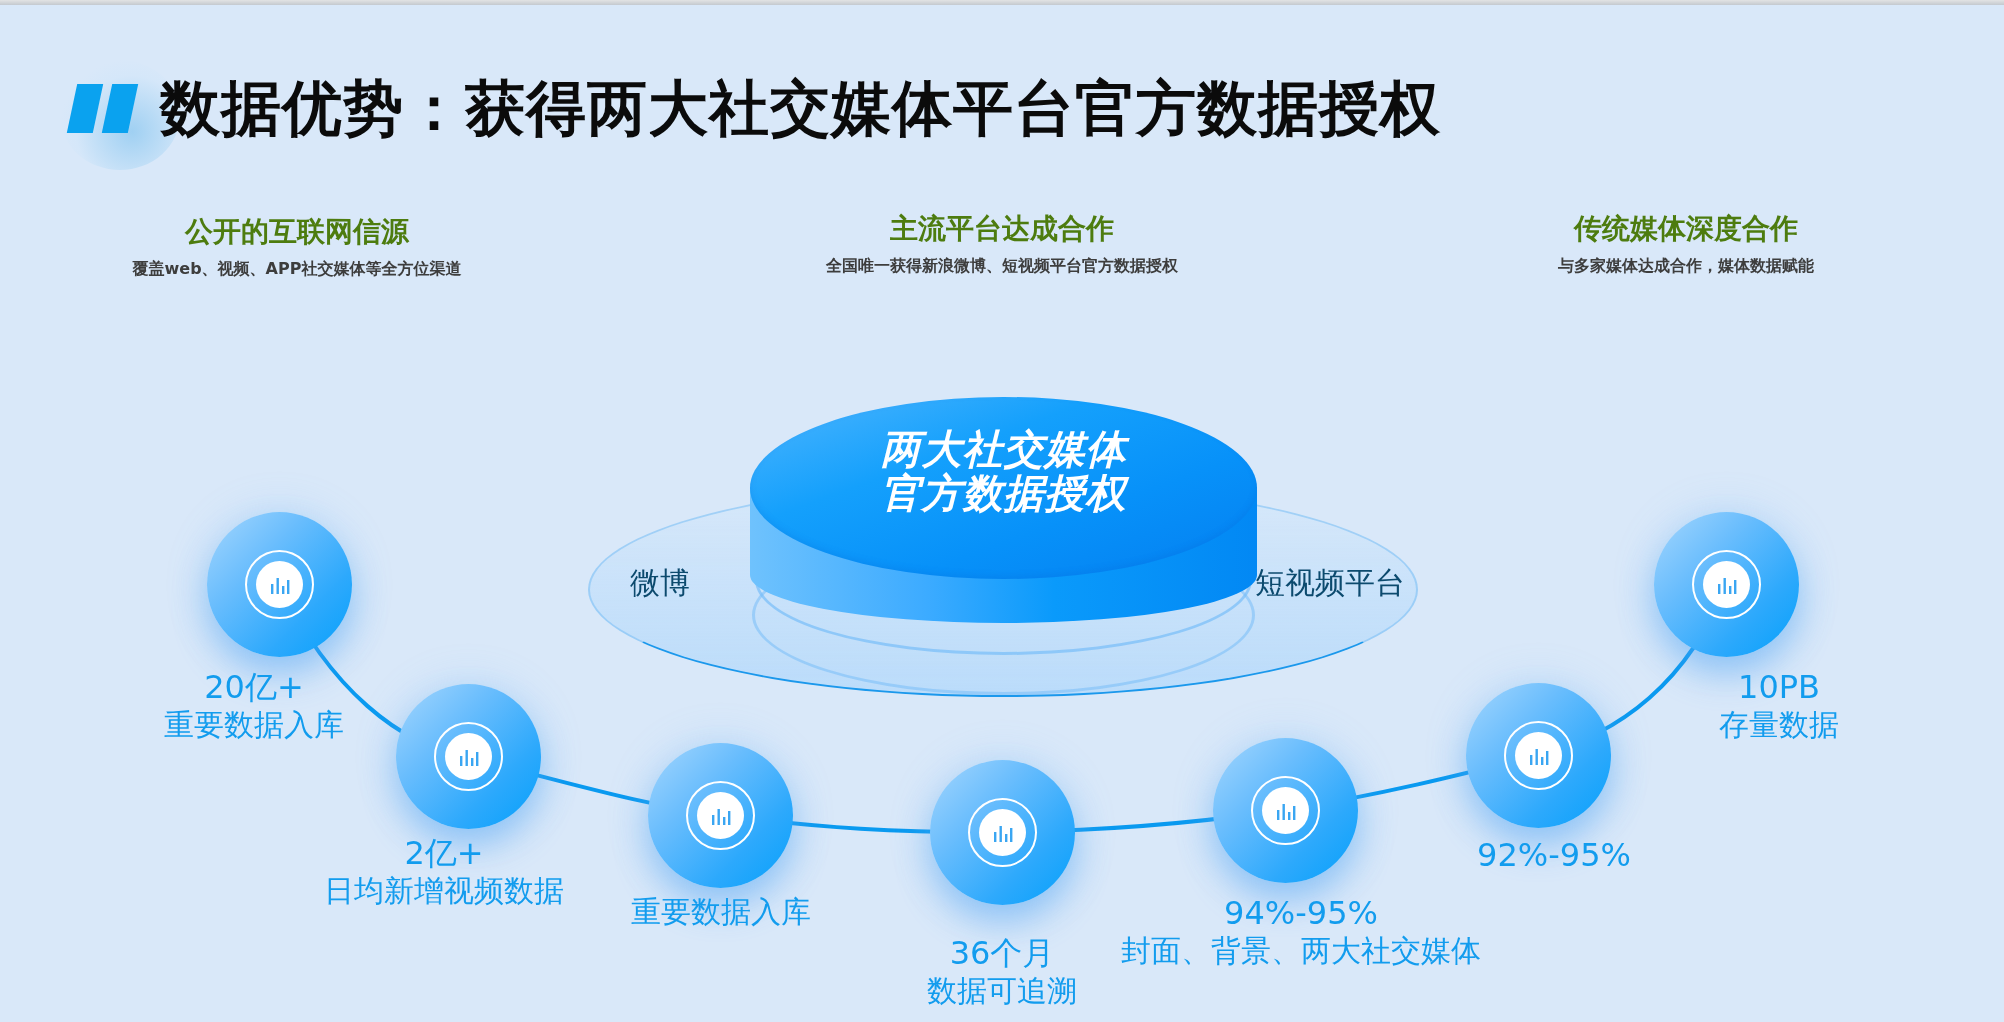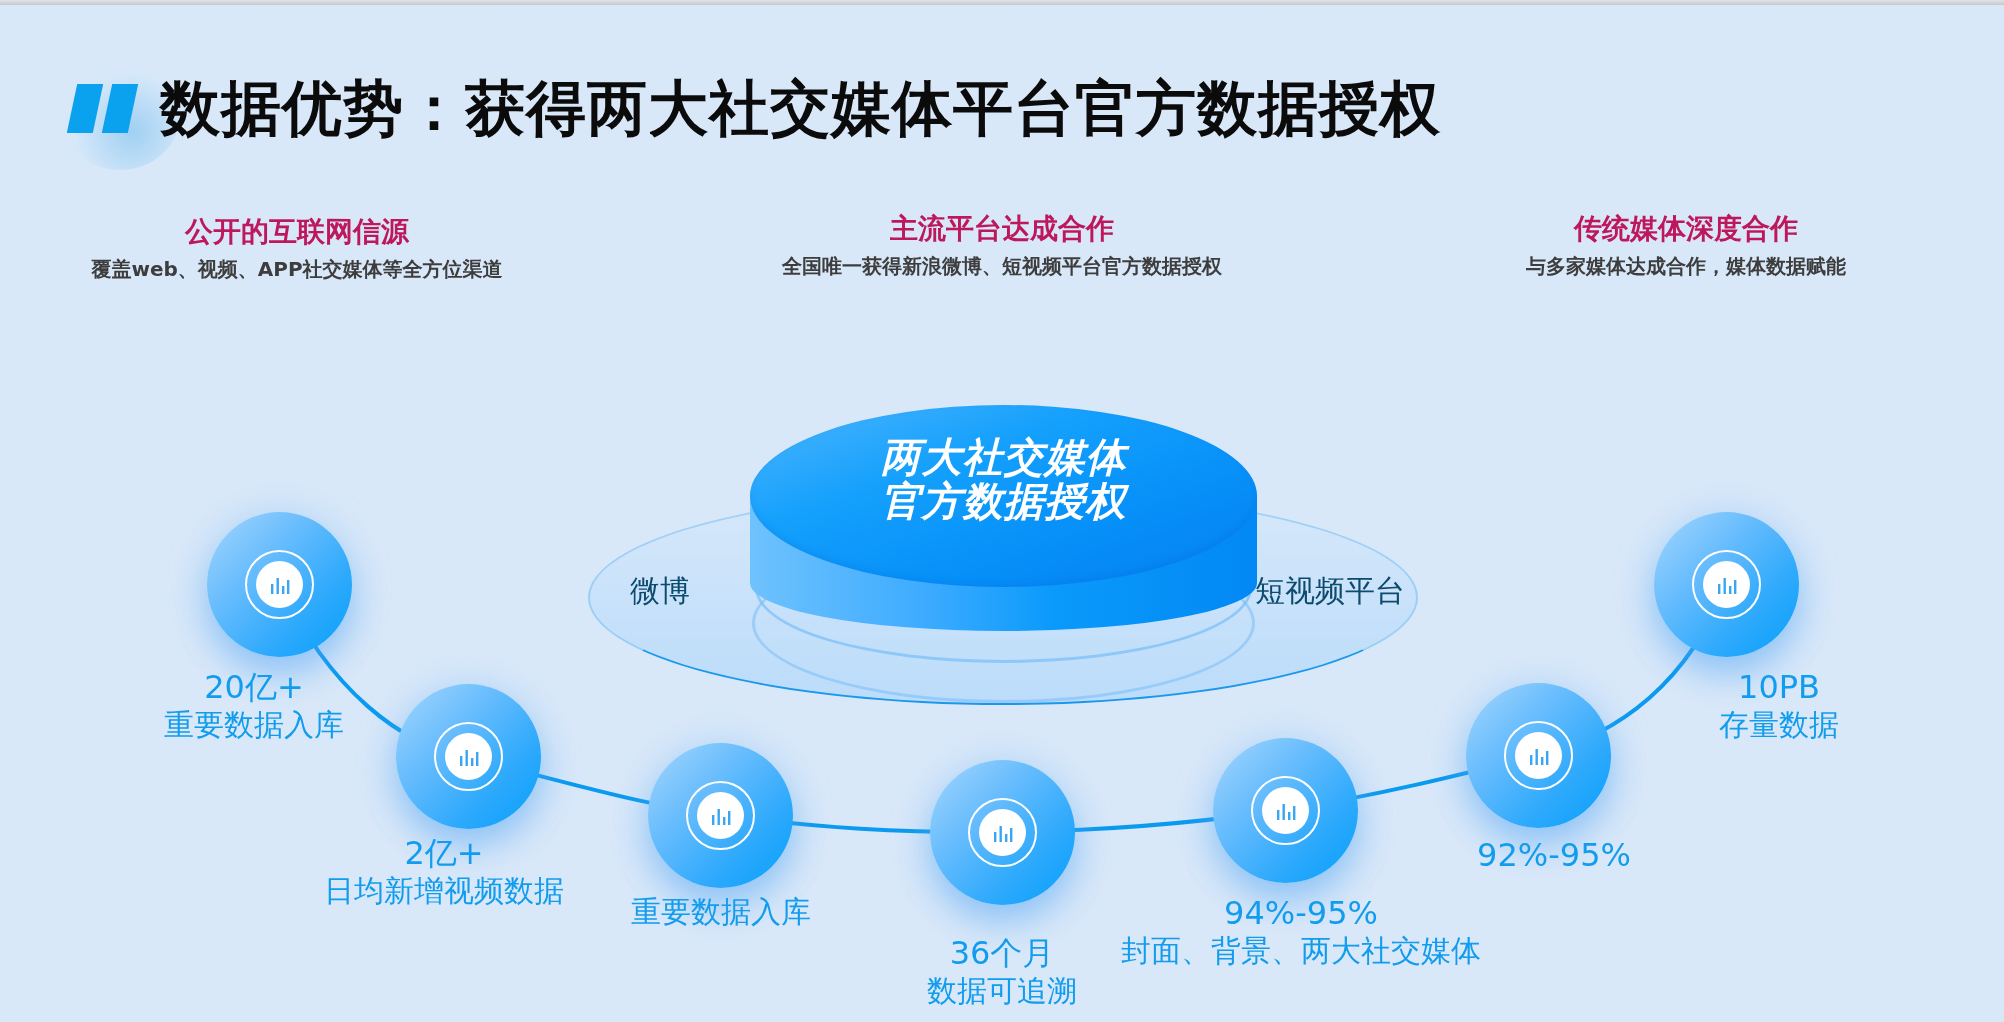--- a/index.html
+++ b/index.html
@@ -11,24 +11,24 @@
   .topbar { position: absolute; left: 0; top: 0; width: 2004px; height: 5px;
     background: linear-gradient(#e2e3e4, #c4c9cf); }
   .title-glow { position: absolute; left: 60px; top: 60px; width: 120px; height: 110px;
     border-radius: 50%; background: radial-gradient(circle at 60% 65%, rgba(140,200,240,0.75), rgba(200,228,250,0.25) 55%, rgba(217,232,249,0) 72%); }
   .title-bar { position: absolute; top: 84px; width: 26px; height: 49px; background: #0aa2ef;
     transform: skewX(-12deg); }
   .title { position: absolute; left: 160px; top: 80px; font-size: 60px; font-weight: bold;
     color: #0b0b0b; white-space: nowrap; letter-spacing: 1px; line-height: 56px; }
 
   .feature { position: absolute; width: 560px; text-align: center; }
-  .feature .h { font-size: 28px; font-weight: bold; color: #be185d; line-height: 34px; white-space: nowrap; }
-  .feature .s { font-size: 20px; font-weight: bold; color: #3d3d3d; line-height: 26px; margin-top: 7px; white-space: nowrap; }
-
-  .stage { position: absolute; left: 0; top: 8px; width: 2004px; height: 898px; }
+  .feature .h { font-size: 28px; font-weight: bold; color: #4d7c0f; line-height: 34px; white-space: nowrap; }
+  .feature .s { font-size: 16px; font-weight: bold; color: #3d3d3d; line-height: 26px; margin-top: 7px; white-space: nowrap; }
+
+  .stage { position: absolute; left: 0; top: 0; width: 2004px; height: 898px; }
   .base { position: absolute; left: 588px; top: 482px; width: 830px; height: 215px; border-radius: 50%;
     background: linear-gradient(180deg, rgba(214,232,250,0.6) 0%, rgba(183,218,250,0.9) 100%);
     border: 2px solid rgba(120,190,245,0.55); border-bottom-color: #1b98ec; box-sizing: border-box; }
   .ring-a { position: absolute; left: 755px; top: 505px; width: 497px; height: 150px; border-radius: 50%;
     border: 3px solid rgba(120,190,248,0.7); box-sizing: border-box; }
   .ring-b { position: absolute; left: 752px; top: 535px; width: 503px; height: 160px; border-radius: 50%;
     border: 3px solid rgba(120,190,248,0.55); box-sizing: border-box; }
   .disc-side { position: absolute; left: 750px; top: 487px; width: 507px; height: 136px;
     border-radius: 0 0 253px 253px / 0 0 48px 48px;
     background: linear-gradient(90deg, #6fc2fd 0%, #3cabff 35%, #0a9afb 60%, #0288f4 100%); }

